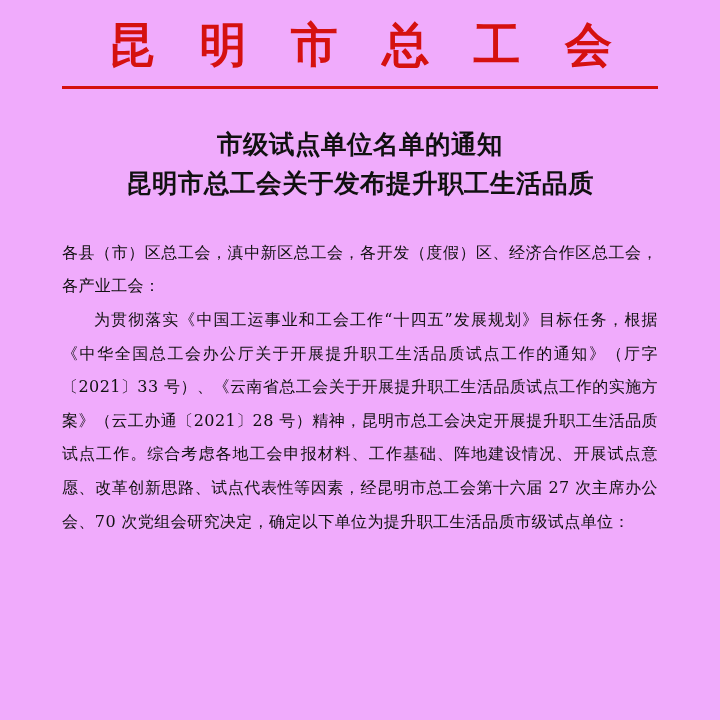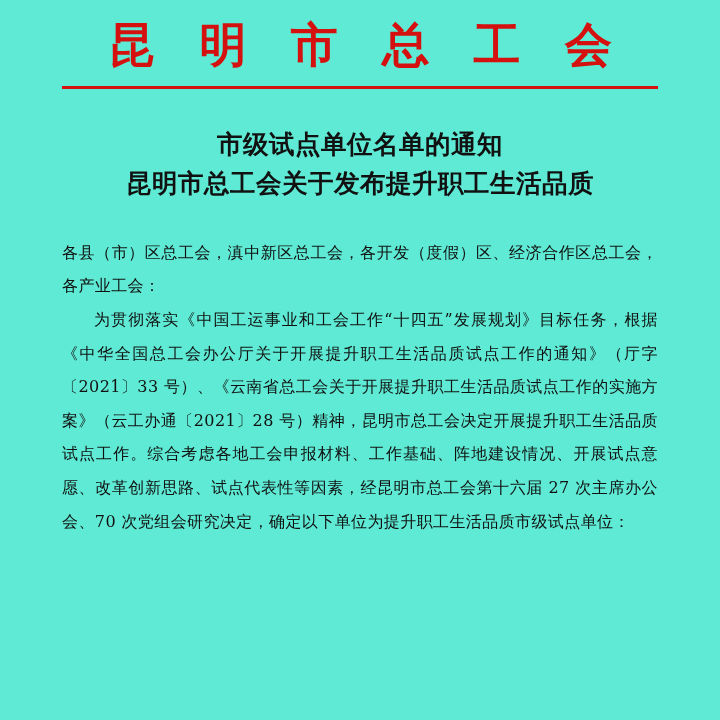--- a/index.html
+++ b/index.html
@@ -12,21 +12,21 @@
     background: #ffffff;
     font-family: "DejaVu Serif", "Liberation Serif", serif;
     overflow: hidden;
   }
   .page {
     position: relative;
     width: 720px;
     height: 720px;
     box-sizing: border-box;
     padding: 0 62px;
-    background: #5eead4;
+    background: #f0abfc;
   }
   .masthead {
     text-align: center;
     padding-top: 16px;
   }
   .masthead-title {
     color: #d5110f;
     font-family: "DejaVu Serif", "Liberation Serif", serif;
     font-weight: bold;
     font-size: 47px;

